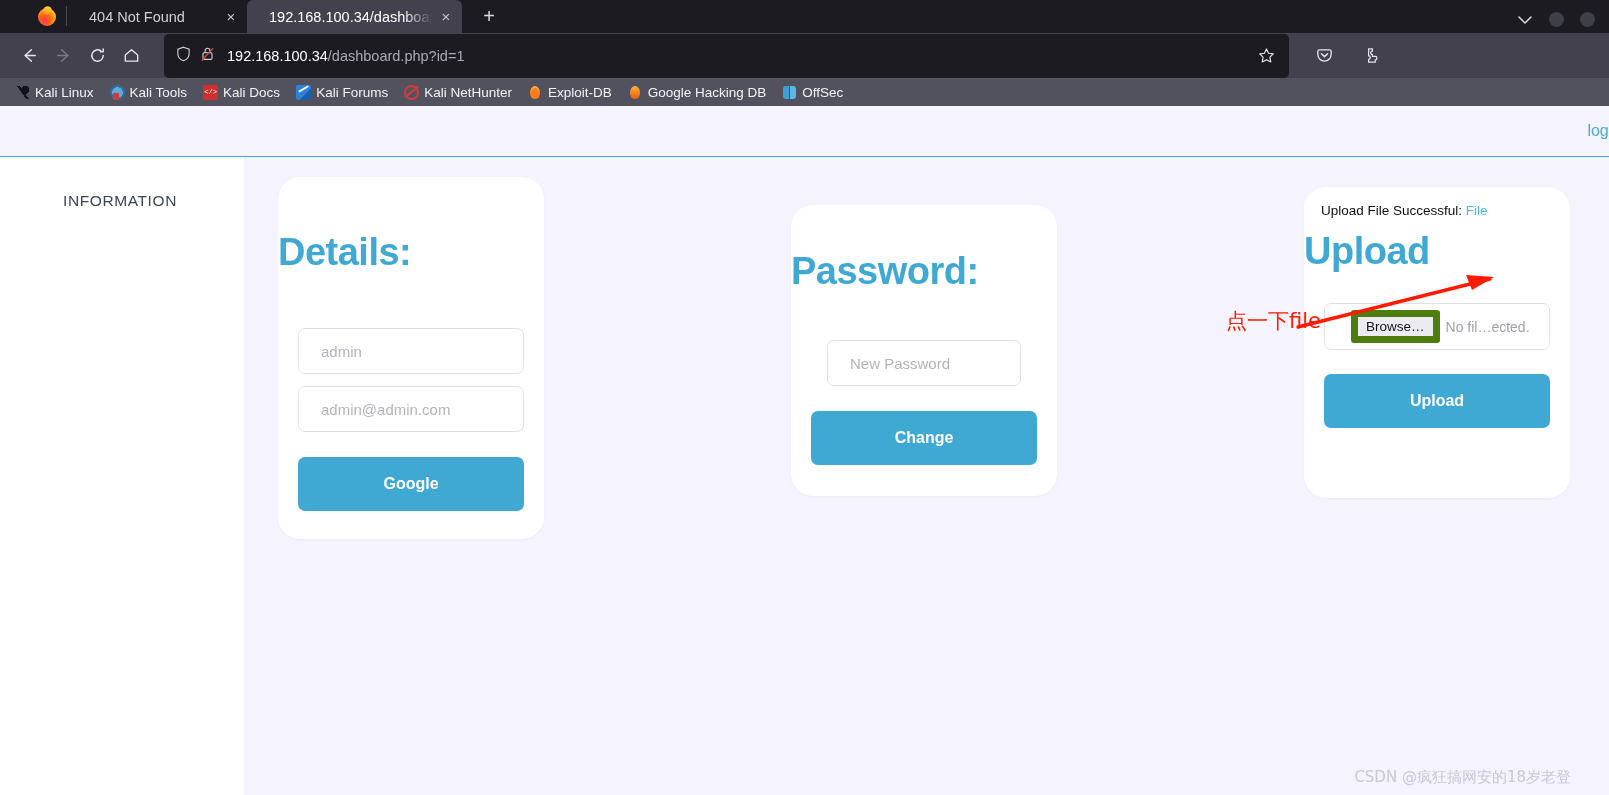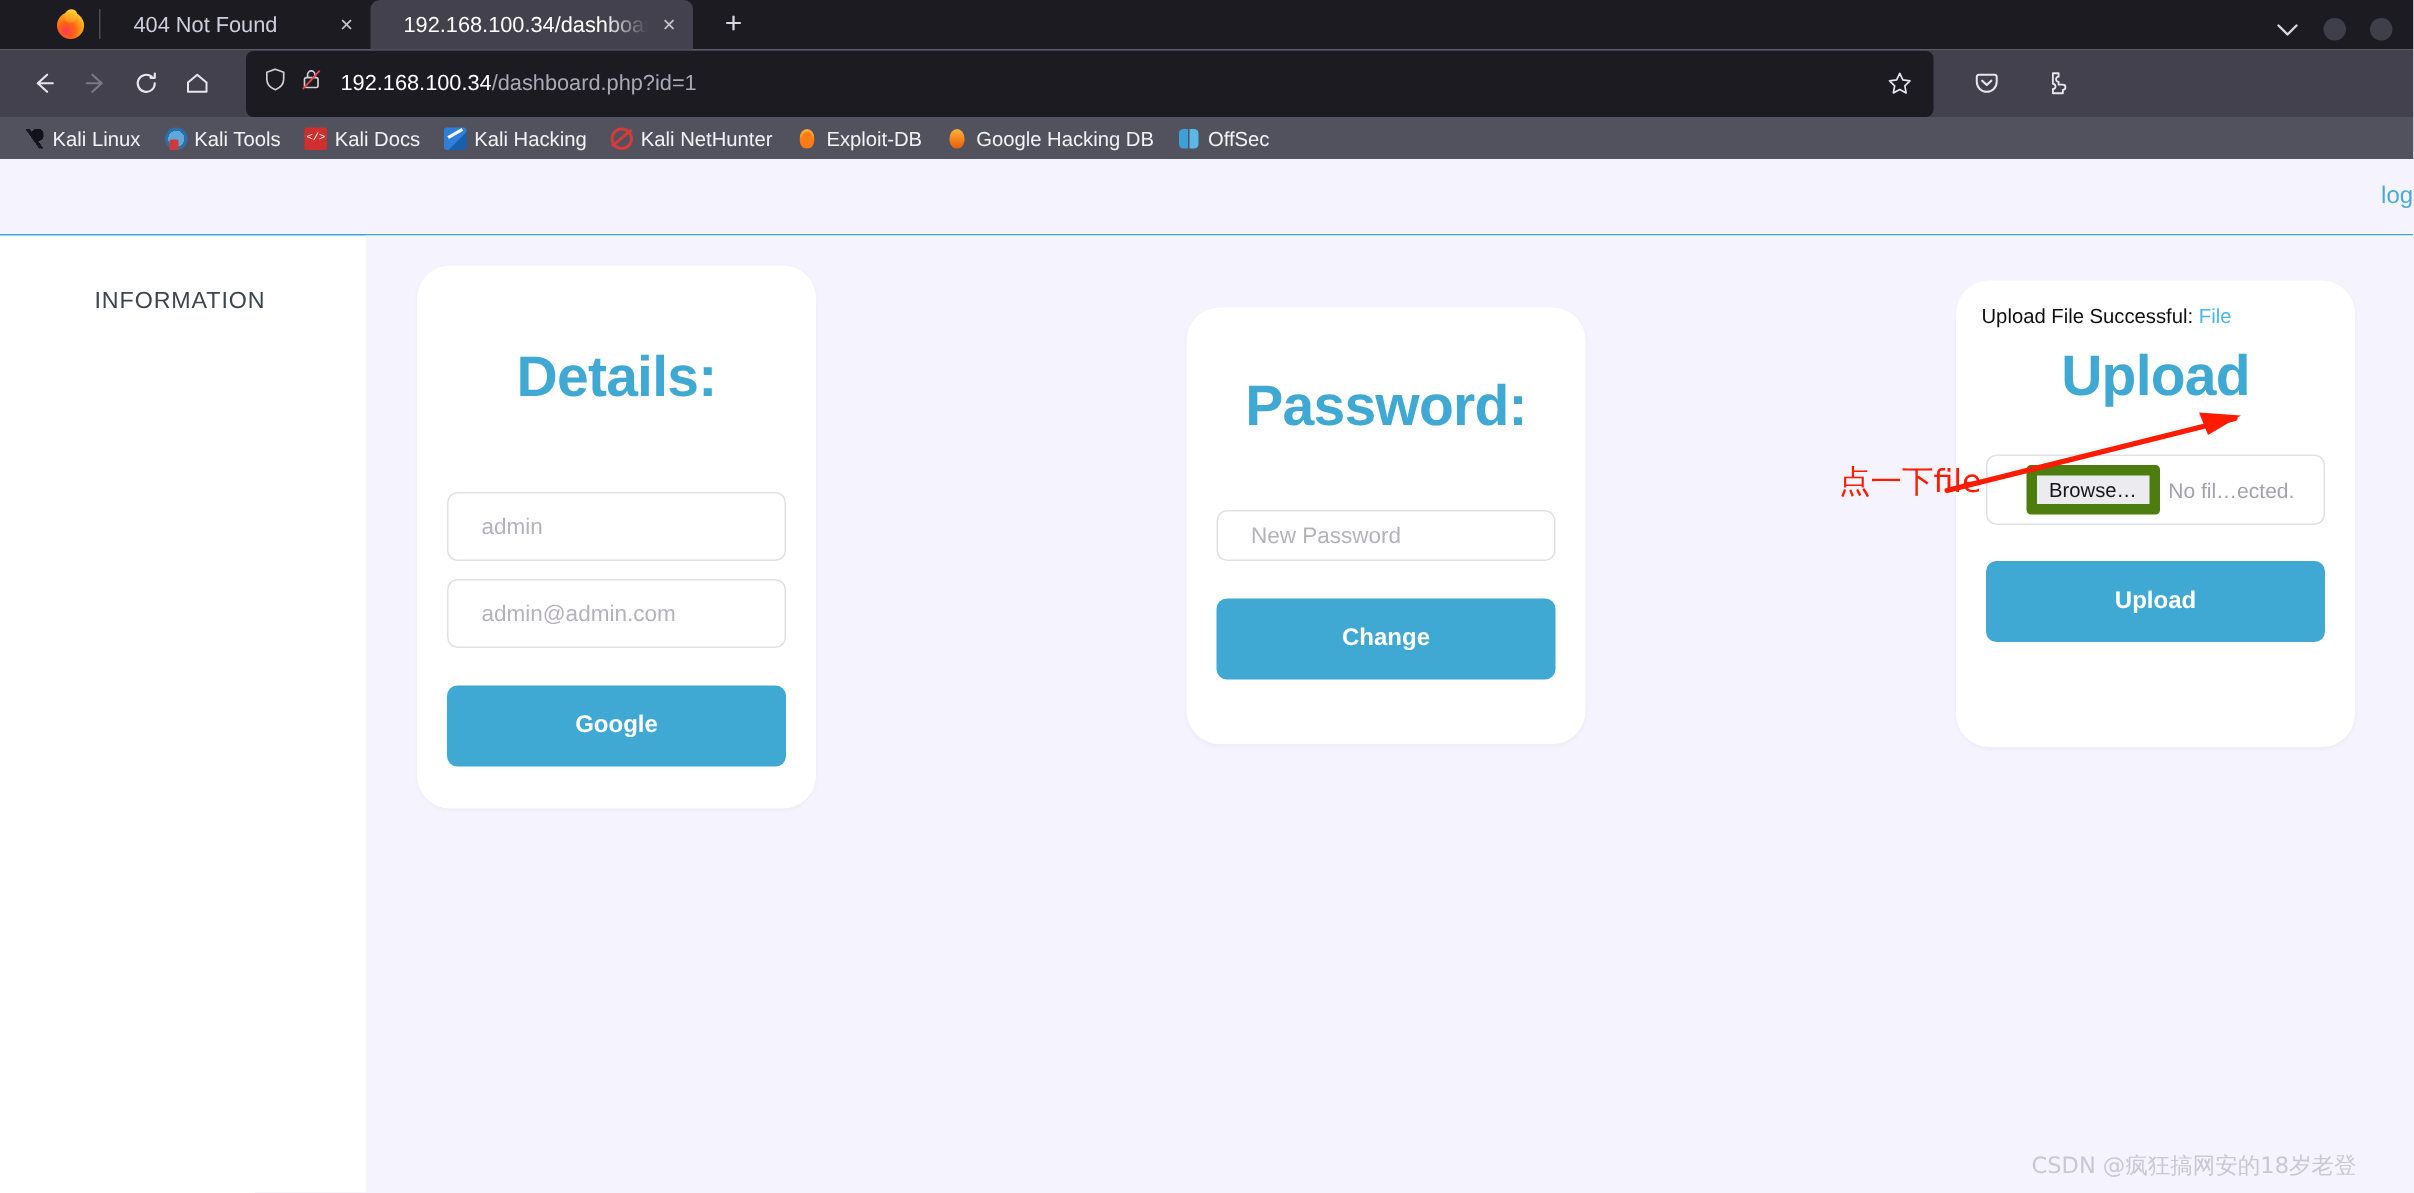--- a/index.html
+++ b/index.html
@@ -234,21 +234,21 @@
 
   .card {
     position: absolute;
     background: #ffffff;
     border-radius: 22px;
     box-shadow: 0 1px 3px rgba(80,70,140,0.05);
   }
   .card-title {
     color: #3fa9d4;
     font-weight: bold;
-    text-align: center;
+    text-align: left;
     letter-spacing: -0.5px;
   }
   .field {
     border: 1px solid #e2e0e6;
     border-radius: 7px;
     background: #fff;
     display: flex; align-items: center;
     padding: 0 22px;
     color: #b5b2bb;
     font-size: 15px;
@@ -266,21 +266,21 @@
   #card-details { left: 34px; top: 20px; width: 266px; height: 362px; }
   #card-details .card-title { font-size: 38px; margin-top: 54px; }
   #card-details .field { margin: 0 20px; height: 46px; }
   #card-details .f1 { margin-top: 54px; }
   #card-details .f2 { margin-top: 12px; }
   #card-details .btn { margin: 25px 20px 0; height: 54px; }
 
   
   #card-password { left: 547px; top: 48px; width: 266px; height: 291px; }
   #card-password .card-title { font-size: 38px; margin-top: 45px; }
-  #card-password .field { margin: 0 20px; height: 34px; margin-top: 47px; text-align: center; }
+  #card-password .field { margin: 0 36px; height: 46px; margin-top: 47px; text-align: center; }
   #card-password .btn { margin: 25px 20px 0; height: 54px; }
 
   
   #card-upload { left: 1060px; top: 30px; width: 266px; height: 311px; }
   #upload-status {
     font-size: 13.5px;
     color: #0f0f12;
     padding: 16px 0 0 17px;
     white-space: nowrap;
   }
@@ -435,21 +435,21 @@
     <div class="bm">
       <span class="bm-ico ico-tools"></span>
       <span>Kali Tools</span>
     </div>
     <div class="bm">
       <span class="bm-ico ico-docs"></span>
       <span>Kali Docs</span>
     </div>
     <div class="bm">
       <span class="bm-ico ico-forums"></span>
-      <span>Kali Hacking</span>
+      <span>Kali Forums</span>
     </div>
     <div class="bm">
       <span class="bm-ico ico-nethunter"></span>
       <span>Kali NetHunter</span>
     </div>
     <div class="bm">
       <span class="bm-ico ico-exploit"></span>
       <span>Exploit-DB</span>
     </div>
     <div class="bm">

